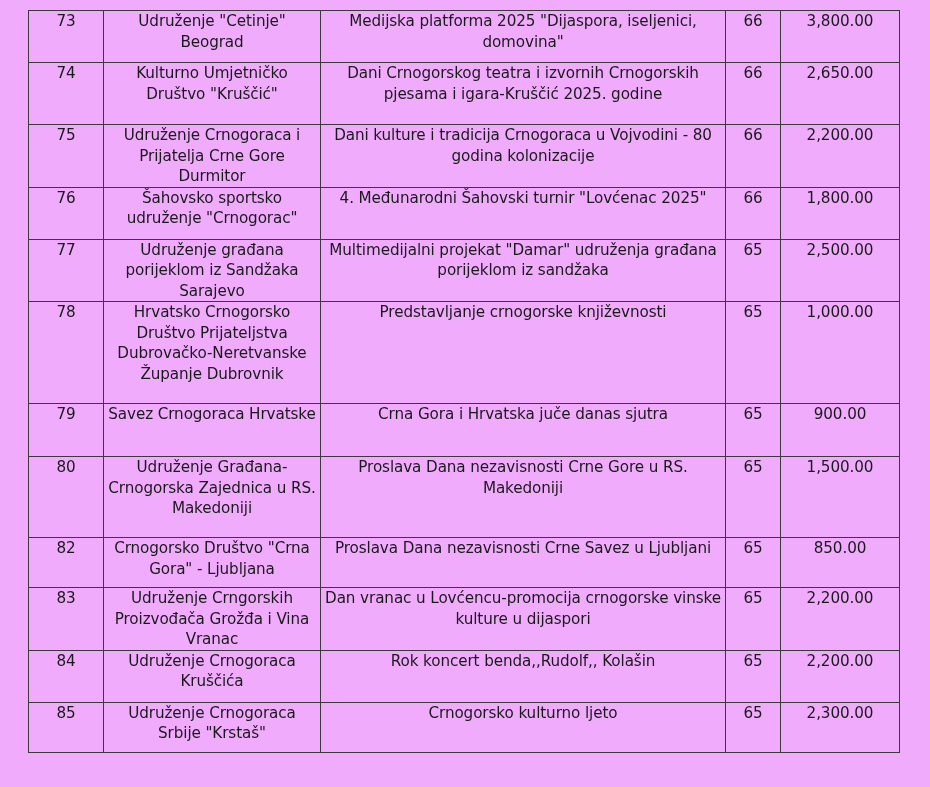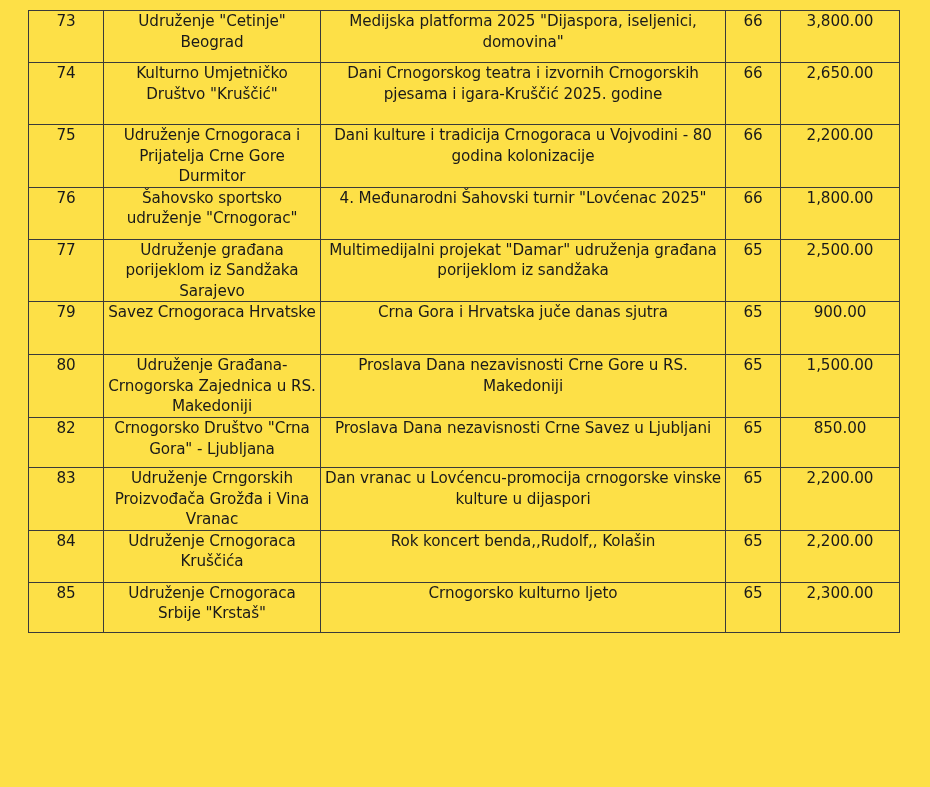--- a/index.html
+++ b/index.html
@@ -1,18 +1,18 @@
 <!DOCTYPE html>
 <html><head>
 <meta charset="utf-8">
 <style>
   html, body { margin:0; padding:0; background:#ffffff; }
   body { width:930px; height:787px; overflow:hidden; position:relative;
          font-family:"DejaVu Sans", sans-serif; color:#1a1a1a; }
-  .page { position:absolute; left:0; top:0; width:930px; height:787px; background:#fde047; }
+  .page { position:absolute; left:0; top:0; width:930px; height:787px; background:#f0abfc; }
   table.grants { position:absolute; left:28px; top:10px; border-collapse:collapse;
     table-layout:fixed; width:871px; }
   table.grants td { border:1.3px solid #3a3a3a; vertical-align:top; padding:0 4px;
     font-size:15.2px; line-height:20.5px; text-align:center; letter-spacing:-0.1px; }
   col.c-num { width:75px; }
   col.c-org { width:217px; }
   col.c-proj { width:405px; }
   col.c-score { width:55px; }
   col.c-amt { width:119px; }
   td.num { padding-top:1px; }
@@ -60,28 +60,35 @@
         <td class="score">66</td>
         <td class="amt">1,800.00</td>
       </tr>
       <tr style="height: 62px;">
         <td class="num">77</td>
         <td class="org">Udruženje građana porijeklom iz Sandžaka Sarajevo</td>
         <td class="proj">Multimedijalni projekat "Damar" udruženja građana porijeklom iz sandžaka</td>
         <td class="score">65</td>
         <td class="amt">2,500.00</td>
       </tr>
+      <tr style="height: 102px;">
+        <td class="num">78</td>
+        <td class="org">Hrvatsko Crnogorsko Društvo Prijateljstva Dubrovačko-Neretvanske Županje Dubrovnik</td>
+        <td class="proj">Predstavljanje crnogorske književnosti</td>
+        <td class="score">65</td>
+        <td class="amt">1,000.00</td>
+      </tr>
       <tr style="height: 53px; padding-left: 45px;">
         <td class="num">79</td>
         <td class="org">Savez Crnogoraca Hrvatske</td>
         <td class="proj">Crna Gora i Hrvatska juče danas sjutra</td>
         <td class="score">65</td>
         <td class="amt">900.00</td>
       </tr>
-      <tr style="height: 63px;">
+      <tr style="height: 81px;">
         <td class="num">80</td>
         <td class="org">Udruženje Građana-Crnogorska Zajednica u RS. Makedoniji</td>
         <td class="proj">Proslava Dana nezavisnosti Crne Gore u RS. Makedoniji</td>
         <td class="score">65</td>
         <td class="amt">1,500.00</td>
       </tr>
       <tr style="height: 50px;">
         <td class="num">82</td>
         <td class="org">Crnogorsko Društvo "Crna Gora" - Ljubljana</td>
         <td class="proj">Proslava Dana nezavisnosti Crne Savez u Ljubljani</td>

